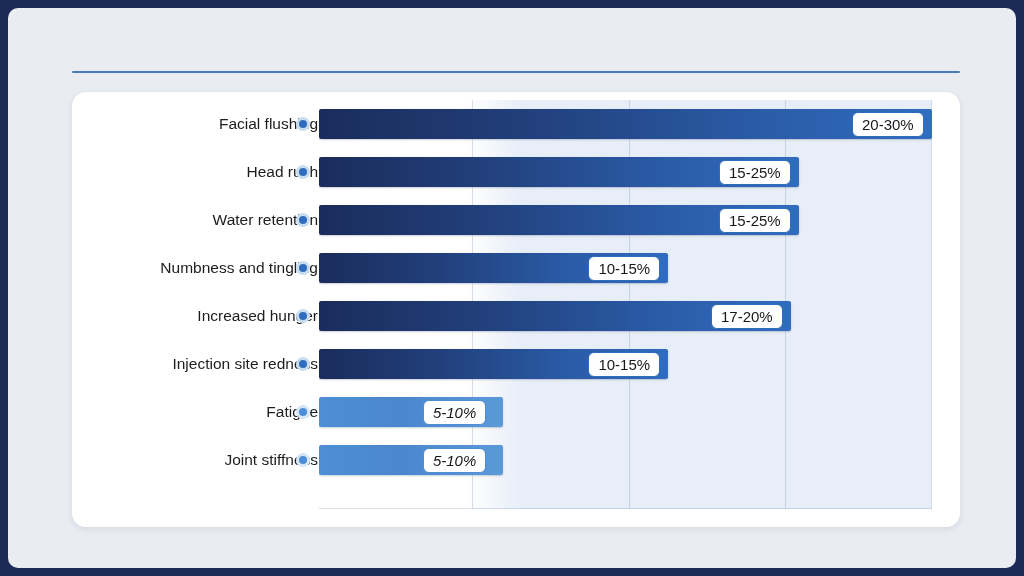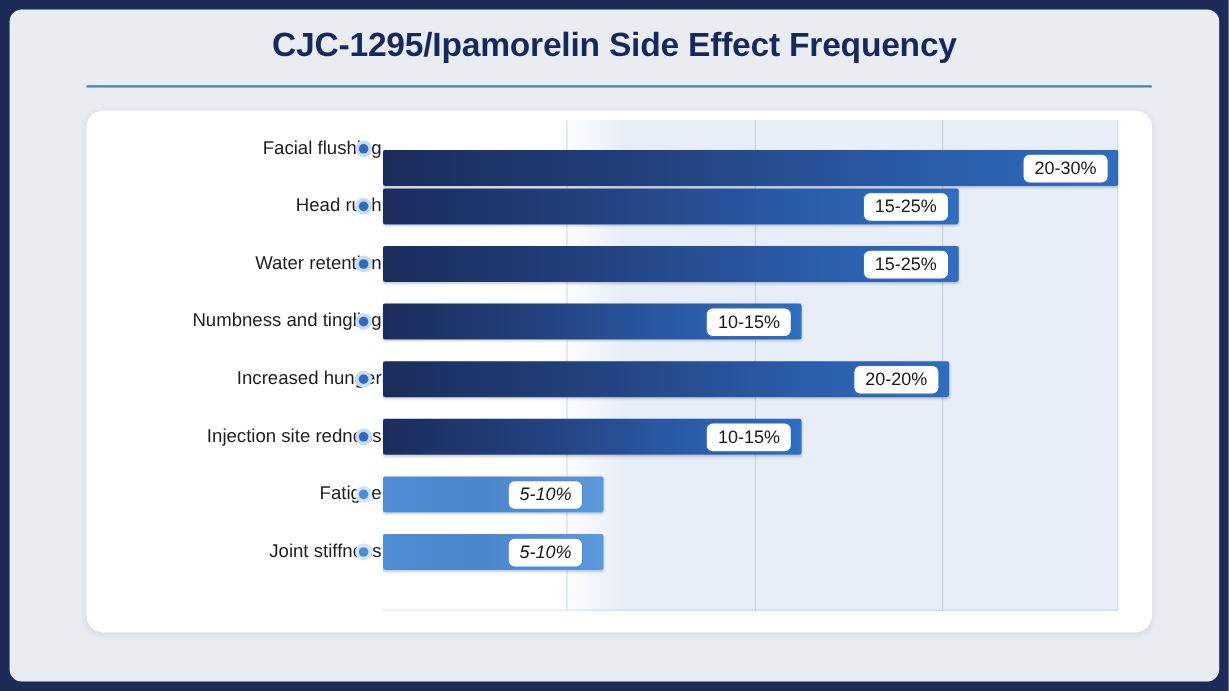--- a/index.html
+++ b/index.html
@@ -186,53 +186,52 @@
   }
   .bar-value.light { border-color: #4f8ed4; font-style: italic; }
 </style>
 </head>
 <body>
 
 <div id="frame">
   <div id="page">
 
     <div id="header">
-      <div id="page-title">CJC-1295/Ipamorelin Side Effect Frequency</div>
       <div id="title-rule"></div>
     </div>
 
     <div id="chart-card">
       <div id="chart">
 
         <div id="plot">
           <div class="gridline" style="left:25%"></div>
           <div class="gridline" style="left:50.5%"></div>
           <div class="gridline" style="left:76%"></div>
           <div class="plot-edge-right"></div>
           <div class="plot-edge-bottom"></div>
           <div id="bars">
-              <div class="bar-wrap" style="top: 16px; width: 100%; text-align: right;">
+              <div class="bar-wrap" style="top: 0px; width: 100%; text-align: right;">
                 <div class="bar" style="width: 100%;"></div>
                 <div class="bar-value" style="left: calc(100% - 80px);">20-30%</div>
               </div>
               <div class="bar-wrap" style="top: 48px; width: 100%;">
                 <div class="bar" style="width: 78.3%;"></div>
                 <div class="bar-value" style="left: calc(78.3% - 80px);">15-25%</div>
               </div>
               <div class="bar-wrap" style="top: 96px; width: 100%;">
                 <div class="bar" style="width: 78.3%;"></div>
                 <div class="bar-value" style="left: calc(78.3% - 80px);">15-25%</div>
               </div>
               <div class="bar-wrap" style="top: 144px; width: 100%;">
                 <div class="bar" style="width: 57%;"></div>
                 <div class="bar-value" style="left: calc(57% - 80px);">10-15%</div>
               </div>
               <div class="bar-wrap" style="top: 192px; width: 100%;">
                 <div class="bar" style="width: 77%;"></div>
-                <div class="bar-value" style="left: calc(77% - 80px);">20-20%</div>
+                <div class="bar-value" style="left: calc(77% - 80px);">17-20%</div>
               </div>
               <div class="bar-wrap" style="top: 240px; width: 100%;">
                 <div class="bar" style="width: 57%;"></div>
                 <div class="bar-value" style="left: calc(57% - 80px);">10-15%</div>
               </div>
               <div class="bar-wrap" style="top: 288px; width: 100%;">
                 <div class="bar light" style="width: 30%;"></div>
                 <div class="bar-value light" style="left: calc(30% - 80px);">5-10%</div>
               </div>
               <div class="bar-wrap" style="top: 336px; width: 100%;">

